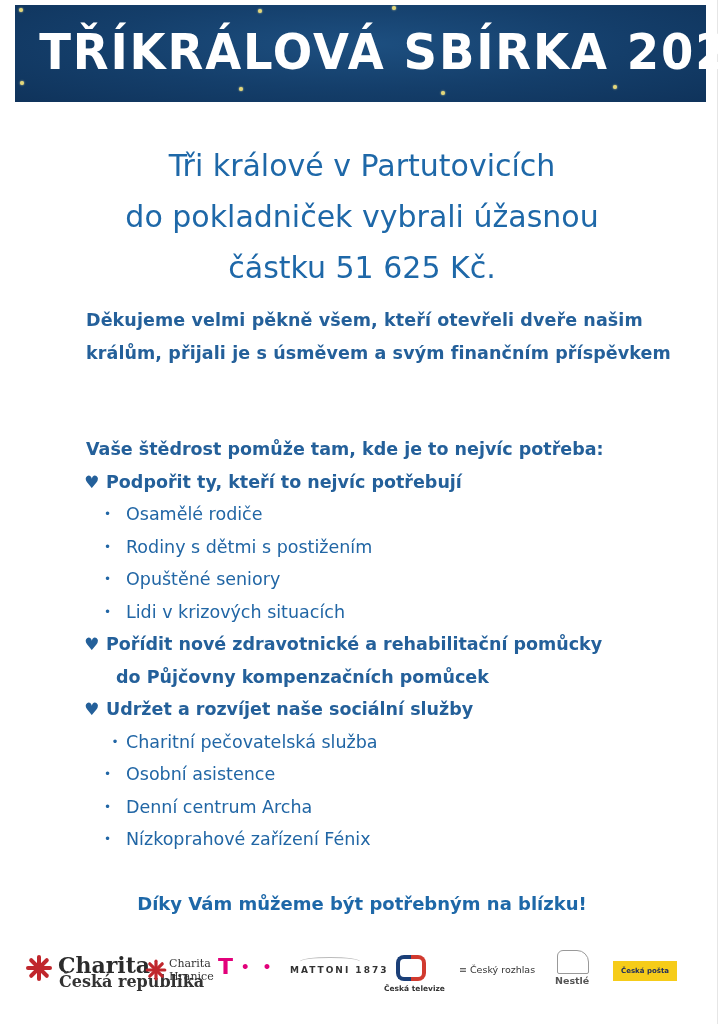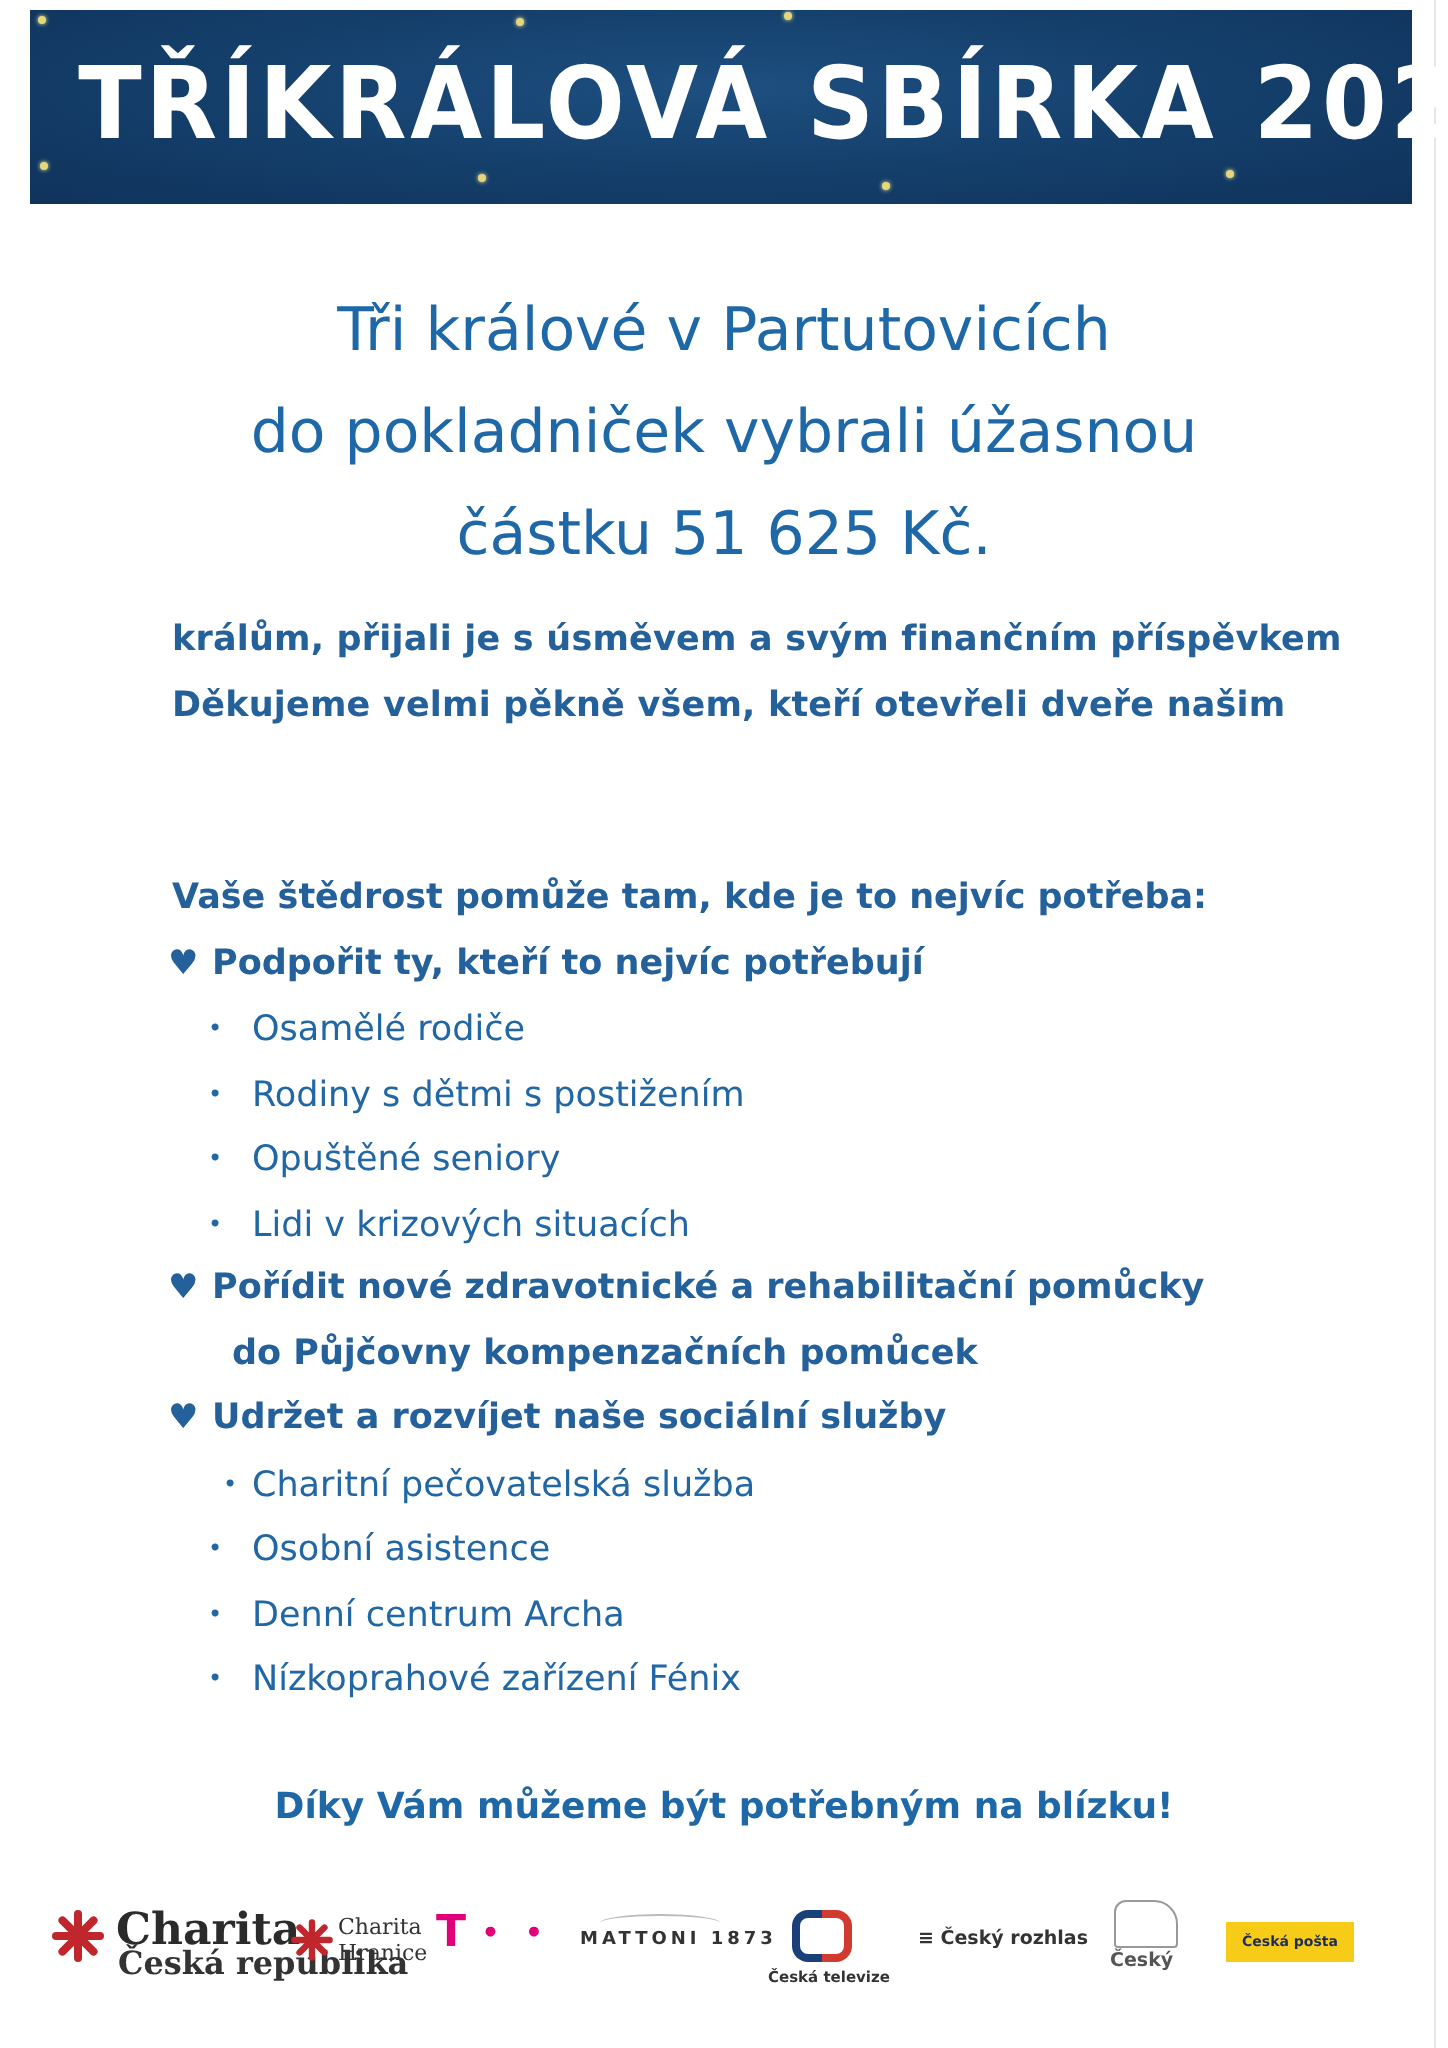--- a/index.html
+++ b/index.html
@@ -111,21 +111,21 @@
     border: 4px solid #1b3f78; border-right: none; border-radius: 8px 0 0 8px;
   }
   .ct-mark .r {
     position: absolute; left: 15px; top: 0; width: 11px; height: 18px;
     border: 4px solid #d13a2f; border-left: none; border-radius: 0 8px 8px 0;
   }
   .ct-label {
     position: absolute; left: 0; top: 29px; font-size: 7.5px; color: #333; font-weight: bold;
     white-space: nowrap;
   }
-  .rozhlas { font-size: 9.5px; color: #333; font-weight: bold; white-space: nowrap; }
+  .rozhlas { font-size: 9.5px; color: #333; font-weight: normal; white-space: nowrap; }
   .nestle-mark {
     position: absolute; left: 2px; top: 0; width: 30px; height: 22px;
     border: 1px solid #999; border-radius: 6px 12px 2px 2px;
   }
   .nestle-label {
     position: absolute; left: 0; top: 25px; font-size: 9.5px; color: #555; font-weight: bold;
   }
   .posta {
     width: 64px; height: 20px; background: #f6cc19; color: #1d2b5c;
     font-size: 7px; font-weight: bold; line-height: 20px; text-align: center; white-space: nowrap;
@@ -147,22 +147,22 @@
   <div class="banner-title">TŘÍKRÁLOVÁ SBÍRKA 2026</div>
 </div>
 
 <div class="headline">
   <div>Tři králové v Partutovicích</div>
   <div>do pokladniček vybrali úžasnou</div>
   <div>částku 51 625 Kč.</div>
 </div>
 
 <div class="intro">
+  <div>Děkujeme velmi pěkně všem, kteří otevřeli dveře našim</div>
   <div>králům, přijali je s úsměvem a svým finančním příspěvkem</div>
-  <div>Děkujeme velmi pěkně všem, kteří otevřeli dveře našim</div>
 </div>
 
 <div class="need-lead">Vaše štědrost pomůže tam, kde je to nejvíc potřeba:</div>
 
 <div class="list">
   <div class="row main" style="top:466px;">
     <span class="heart">♥</span><span>Podpořit ty, kteří to nejvíc potřebují</span>
   </div>
   <div class="row sub" style="top:498px;">
     <span class="dot">•</span><span>Osamělé rodiče</span>
@@ -239,17 +239,17 @@
         <div class="l"></div>
         <div class="r"></div>
       </div>
     <div class="ct-label">Česká televize</div>
   </div>
 
   <div class="logo rozhlas" style="left:459px;top:19px;">≡ Český rozhlas</div>
 
   <div class="logo" style="left:555px;top:5px;width:40px;height:40px;">
     <div class="nestle-mark"></div>
-    <div class="nestle-label">Český</div>
+    <div class="nestle-label">Nestlé</div>
   </div>
 
   <div class="logo posta" style="left:613px;top:16px;">Česká pošta</div>
 </div>
 
 </body></html>

